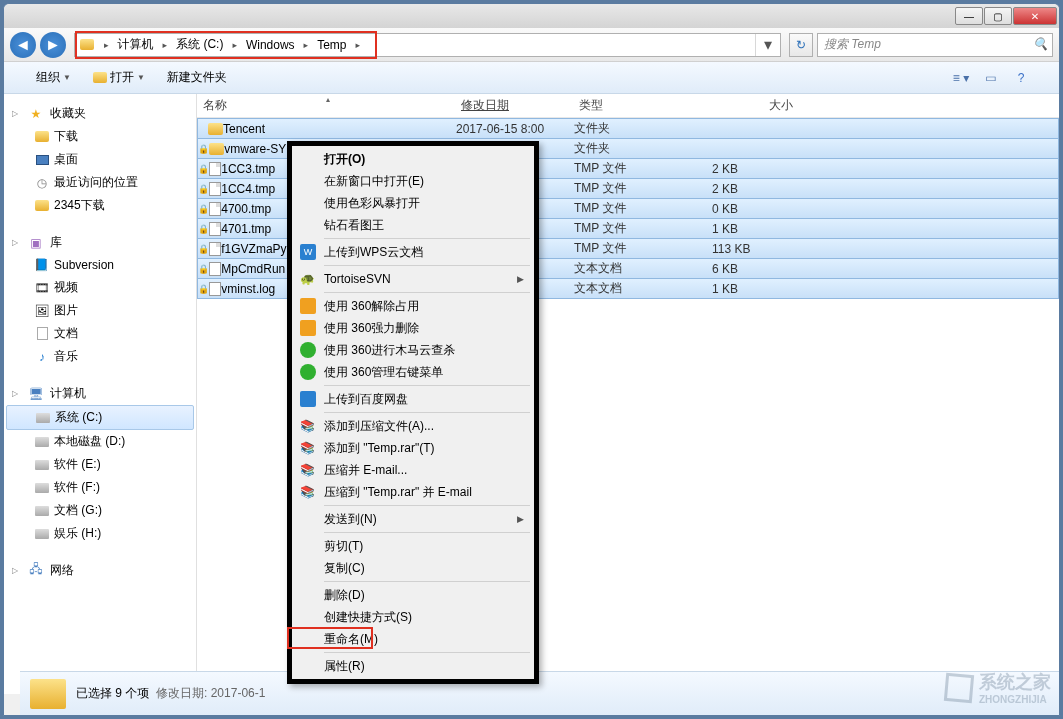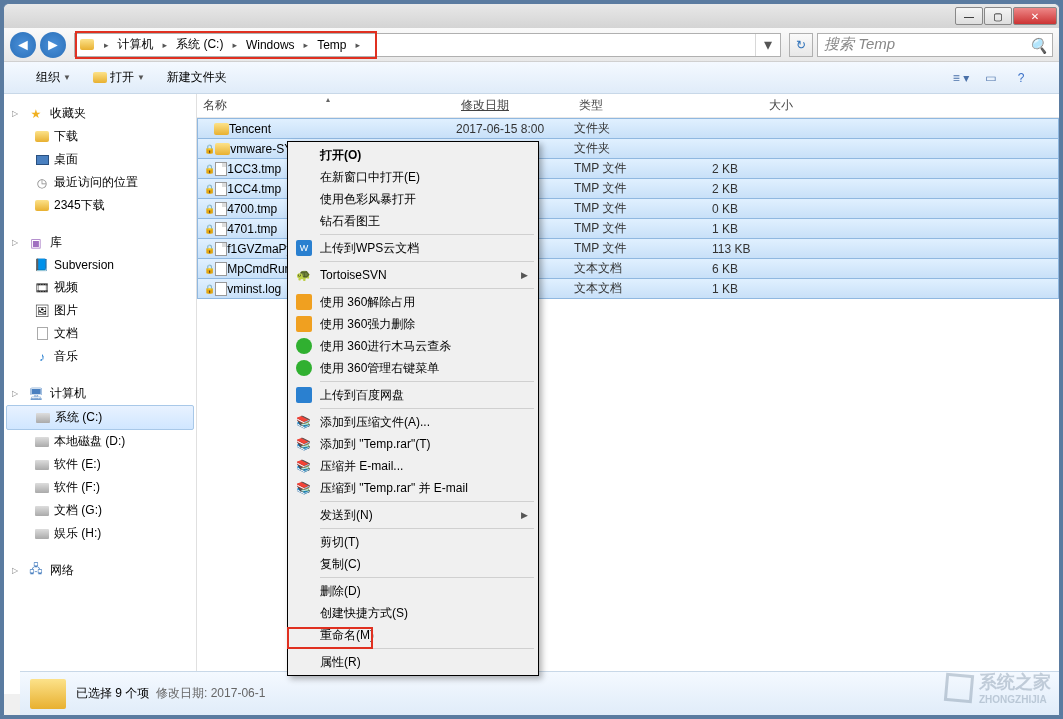--- a/index.html
+++ b/index.html
@@ -11,21 +11,21 @@
 .win-max { background: linear-gradient(#f5f5f5,#dedede); }
 .win-close { background: linear-gradient(#e88,#c33); color: #fff; width: 44px; }
 .navbar { height: 34px; background: linear-gradient(#fafafa,#e8e8e8); display: flex; align-items: center; padding: 0 6px; border-bottom: 1px solid #d0d0d0; gap: 4px; }
 .nav-arrow { width: 26px; height: 26px; border-radius: 50%; background: radial-gradient(#4a90d9,#2a6fb8); display: flex; align-items: center; justify-content: center; color: #fff; cursor: pointer; }
 .address-wrap { flex: 1; height: 24px; border: 1px solid #b0b0b0; background: #fff; display: flex; align-items: center; position: relative; margin: 0 4px; }
 .red-box { position: absolute; top: -3px; left: 0; width: 302px; height: 28px; border: 2px solid #e03020; pointer-events: none; }
 .crumb { display: flex; align-items: center; padding: 0 4px; font-size: 12px; cursor: pointer; height: 100%; }
 .crumb-arrow { padding: 0 5px; color: #555; font-size: 9px; }
 .addr-dd { padding: 0 8px; color: #555; border-left: 1px solid #d8d8d8; height: 100%; display: flex; align-items: center; cursor: pointer; }
 .addr-refresh { width: 24px; height: 24px; border: 1px solid #b0b0b0; background: linear-gradient(#fafafa,#e8e8e8); display: flex; align-items: center; justify-content: center; cursor: pointer; font-size: 12px; color: #2a6fb8; }
-.search { width: 236px; height: 24px; border: 1px solid #b0b0b0; background: #fff; display: flex; align-items: center; padding: 0 6px; font-size: 15px; color: #888; font-style: italic; position: relative; }
+.search { width: 236px; height: 24px; border: 1px solid #b0b0b0; background: #fff; display: flex; align-items: center; padding: 0 6px; font-size: 12px; color: #888; font-style: italic; position: relative; }
 .search-icon-r { position: absolute; right: 4px; top: 3px; color: #777; }
 .toolbar { height: 32px; background: linear-gradient(#f4f9ff,#e0ecf9); display: flex; align-items: center; padding: 0 24px; border-bottom: 1px solid #c8d8e8; font-size: 12px; gap: 6px; }
 .tool-item { padding: 2px 8px; cursor: pointer; display: flex; align-items: center; gap: 3px; }
 .tool-dd { font-size: 8px; color: #555; }
 .tool-right { margin-left: auto; display: flex; gap: 2px; }
 .tool-r-btn { width: 28px; height: 22px; display: flex; align-items: center; justify-content: center; cursor: pointer; color: #4a70a8; font-size: 12px; }
 .content { display: flex; height: 600px; background: #fff; }
 .sidebar { width: 193px; border-right: 1px solid #e0e0e0; padding: 8px 0; overflow: hidden; }
 .nav-group { margin-bottom: 14px; }
 .nav-head { display: flex; align-items: center; padding: 3px 8px; font-size: 12px; cursor: pointer; gap: 6px; }
@@ -46,32 +46,32 @@
 .files { flex: 1; display: flex; flex-direction: column; }
 .colhead { height: 24px; display: flex; align-items: center; border-bottom: 1px solid #e8e8e8; font-size: 12px; color: #444; }
 .ch { padding: 0 6px; }
 .ch-name { width: 258px; position: relative; }
 .ch-date { width: 118px; text-decoration: underline; }
 .ch-type { width: 138px; }
 .ch-size { width: 88px; text-align: right; }
 .sort-arrow { position: absolute; left: 50%; top: -2px; font-size: 8px; color: #666; }
 .filelist { flex: 1; }
 .frow { height: 21px; display: flex; align-items: center; font-size: 12px; background: linear-gradient(#e0f0ff,#c8e0f8); border: 1px solid #90b8e0; margin-bottom: -1px; cursor: pointer; }
-.fc-name { width: 258px; padding-left: 6px; display: flex; align-items: center; gap: 0; overflow: hidden; }
+.fc-name { width: 258px; display: flex; align-items: center; gap: 0; overflow: hidden; }
 .fc-date { width: 118px; color: #333; }
 .fc-type { width: 138px; color: #333; }
 .fc-size { width: 88px; padding-right: 12px; color: #333; }
 .lock { font-size: 9px; color: #c08020; }
 .fico-folder { width: 15px; height: 12px; background: linear-gradient(#fce28a,#e8b030); border-radius: 2px; }
 .fico-file { width: 12px; height: 14px; background: #fff; border: 1px solid #999; position: relative; }
 .fico-file::after { content: ""; position: absolute; top: 0; right: 0; width: 4px; height: 4px; background: #ddd; }
 .fico-log { width: 12px; height: 14px; background: #fff; border: 1px solid #999; }
 .statusbar { height: 44px; background: linear-gradient(#f4f9ff,#e0ecf9); border-top: 1px solid #c8d8e8; display: flex; align-items: center; padding: 0 10px; font-size: 12px; gap: 10px; position: absolute; bottom: 0; left: 16px; right: 0; }
 .status-icon { width: 36px; height: 30px; background: linear-gradient(#fce28a,#e8b030); border-radius: 2px; }
-.context-menu { position: absolute; top: 141px; left: 287px; width: 252px; background: #f0f0f0; border: 1px solid #000000; box-shadow: 3px 3px 6px rgba(0,0,0,.3); padding: 2px; font-size: 12px; z-index: 100; }
+.context-menu { position: absolute; top: 141px; left: 287px; width: 252px; background: #f0f0f0; border: 5px solid #000000; box-shadow: 3px 3px 6px rgba(0,0,0,.3); padding: 2px; font-size: 12px; z-index: 100; }
 .cm-item { height: 22px; display: flex; align-items: center; padding-left: 30px; cursor: pointer; position: relative; }
 .cm-sep { height: 1px; background: #d0d0d0; margin: 2px 2px 2px 30px; }
 .cm-ico { position: absolute; left: 5px; width: 18px; height: 18px; display: flex; align-items: center; justify-content: center; font-size: 12px; }
 .cm-sub { position: absolute; right: 8px; font-size: 9px; color: #555; }
 .cm-ico-box { border-radius: 2px; width: 16px; height: 16px; }
 .red-highlight { position: absolute; top: 627px; left: 287px; width: 86px; height: 22px; border: 2px solid #e03020; pointer-events: none; z-index: 101; }
 .watermark { position: absolute; bottom: 14px; right: 12px; font-size: 18px; color: rgba(120,140,160,.4); font-weight: bold; display: flex; align-items: center; gap: 6px; }
 .watermark .wm-sub { font-size: 10px; display: block; }
 .wm-logo { width: 28px; height: 28px; border: 3px solid rgba(120,140,160,.4); transform: rotate(5deg); }
 </style>

